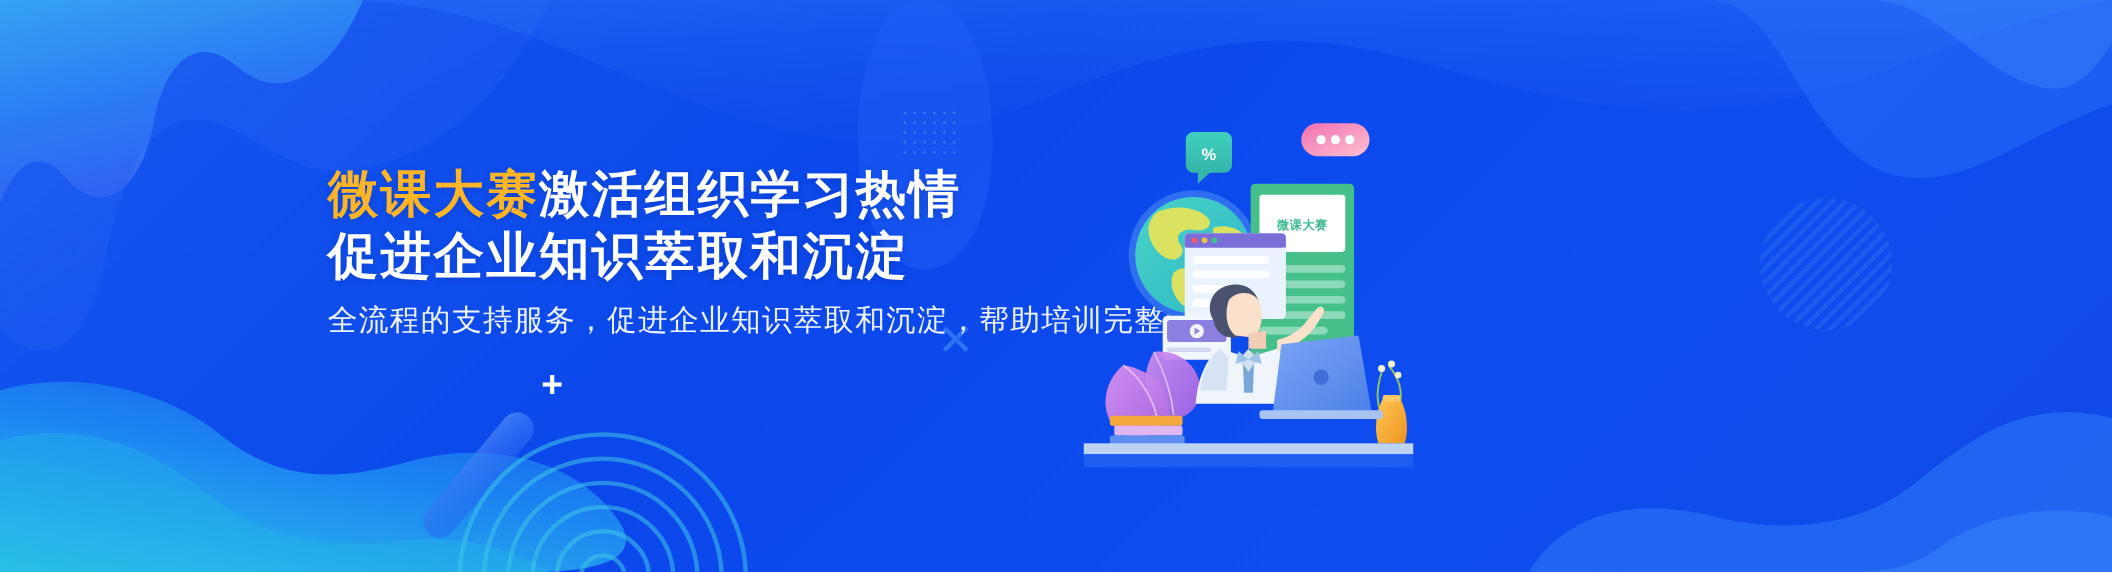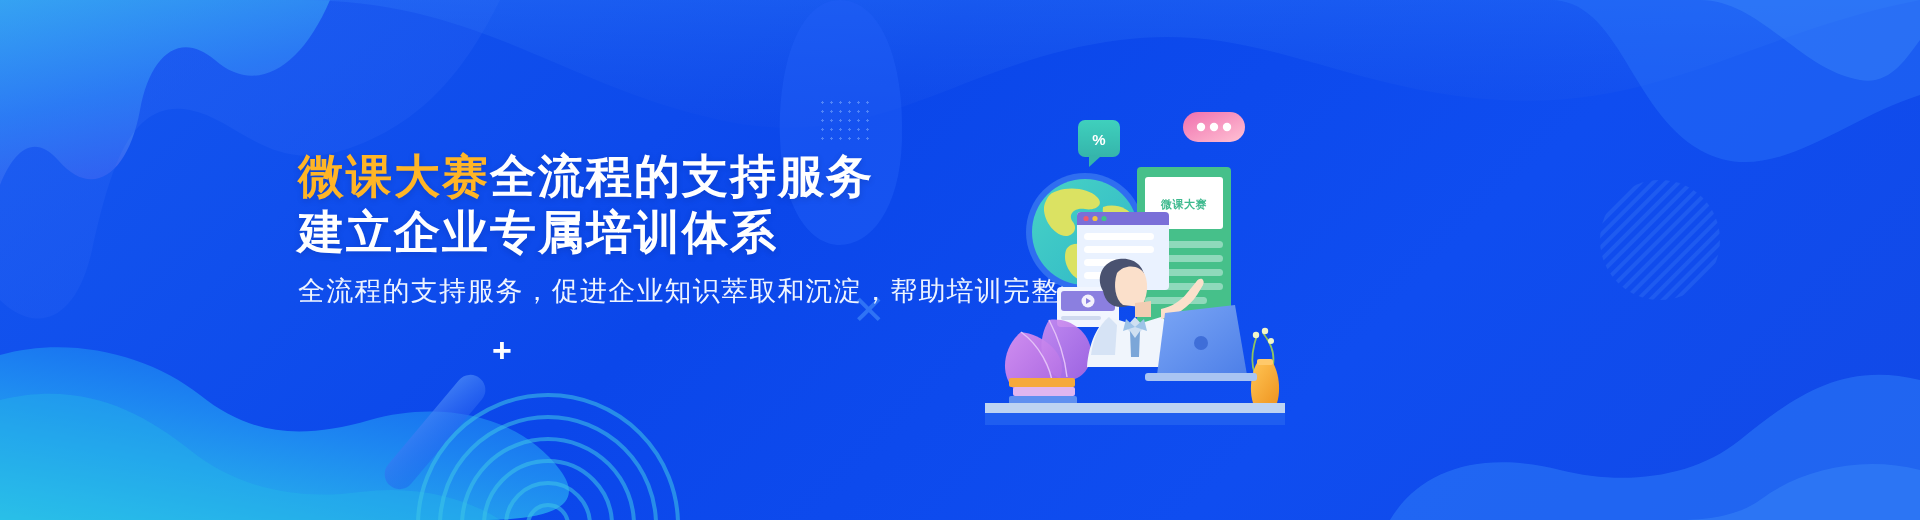--- a/index.html
+++ b/index.html
@@ -130,23 +130,23 @@
         <circle cx="548" cy="525" r="108"></circle>
         <circle cx="548" cy="525" r="130"></circle>
       </g>
     </svg>
   </div>
 
   <div id="dot-grid"></div>
 
   <div id="copy">
     <div class="h-line">
-      <span class="h-accent">微课大赛</span><span>全流程的支持服务</span>
+      <span class="h-accent">微课大赛</span><span>激活组织学习热情</span>
     </div>
-    <div class="h-line">建立企业专属培训体系</div>
+    <div class="h-line">促进企业知识萃取和沉淀</div>
     <div id="subtitle">全流程的支持服务，促进企业知识萃取和沉淀，帮助培训完整闭环</div>
   </div>
 
   <div class="mark" id="plus-mark">+</div>
   <div class="mark" id="cross-mark">✕</div>
 
   <div id="illustration">
     <svg viewBox="0 0 300 330">
       <defs>
         <linearGradient id="gPink" x1="0" y1="0" x2="1" y2="1">

